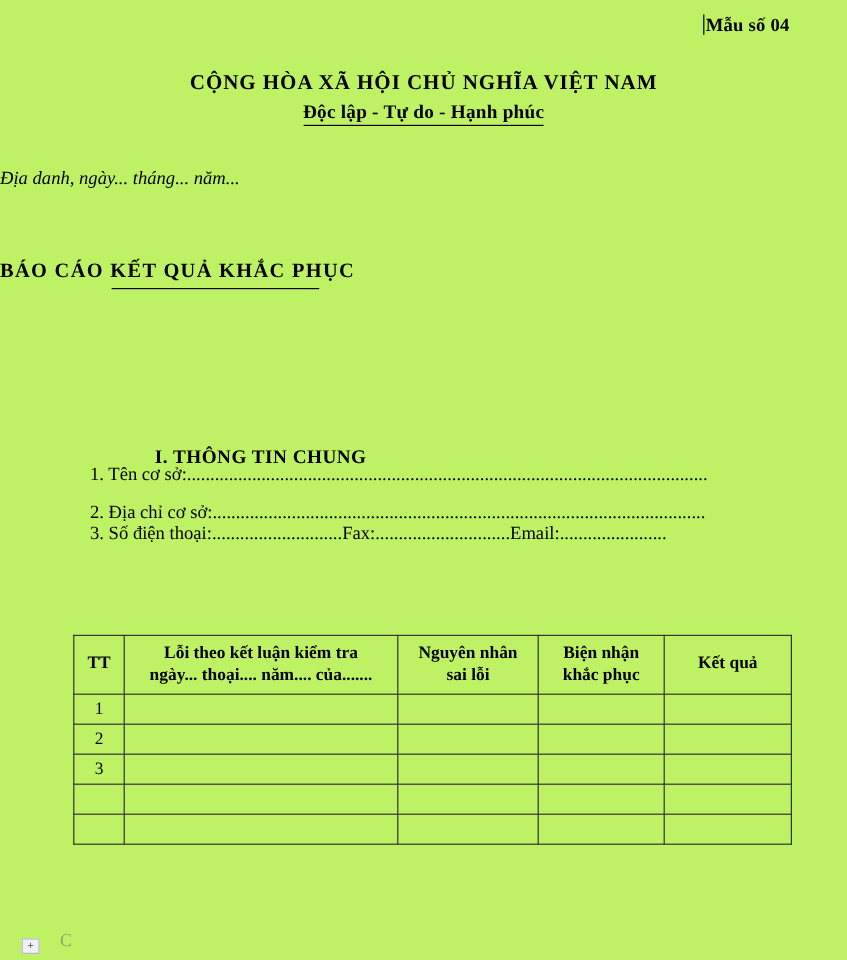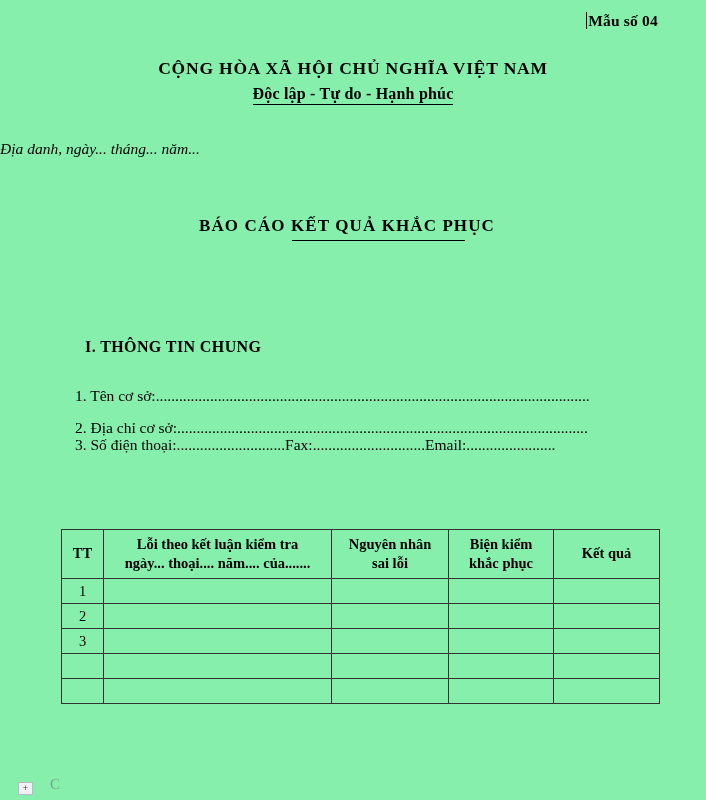--- a/index.html
+++ b/index.html
@@ -12,21 +12,21 @@
     height: 800px;
     position: relative;
     font-family: "Liberation Serif", "DejaVu Serif", serif;
     color: #000000;
     overflow: hidden;
   }
 
   .page {
     position: absolute;
     inset: 0;
-    background: #86efac;
+    background: #bef264;
   }
 
   
   .form-code {
     position: absolute;
     top: 12px;
     right: 48px;
     font-size: 15.5px;
     font-weight: bold;
     letter-spacing: 0.2px;
@@ -75,21 +75,20 @@
     font-style: italic;
     font-size: 15.5px;
   }
 
   
   .doc-title-wrap {
     position: absolute;
     top: 216px;
     left: 0;
     right: 12px;
-    text-align: center;
   }
   .doc-title {
     display: inline-block;
     position: relative;
     font-size: 17px;
     font-weight: bold;
     letter-spacing: 1.1px;
     white-space: nowrap;
   }
   .title-underline {
@@ -114,21 +113,21 @@
 
   
   .section-heading {
     position: absolute;
     left: 85px;
     font-size: 16px;
     font-weight: bold;
     letter-spacing: 0.4px;
     white-space: nowrap;
   }
-  #sec1 { top: 338px; }
+  #sec1 { top: 373px; margin-left: 44px; }
   #sec2 { top: 485px; }
 
   
   .info-line {
     position: absolute;
     left: 75px;
     width: 582px;
     font-size: 15.5px;
     white-space: nowrap;
     overflow: hidden;
@@ -259,21 +258,21 @@
           <th>TT</th>
           <th class="th-two-line">
             <span>Lỗi theo kết luận kiểm tra</span>
             <span>ngày... thoại.... năm.... của.......</span>
           </th>
           <th class="th-two-line">
             <span>Nguyên nhân</span>
             <span>sai lỗi</span>
           </th>
           <th class="th-two-line">
-            <span>Biện kiểm</span>
+            <span>Biện nhận</span>
             <span>khắc phục</span>
           </th>
           <th>Kết quả</th>
         </tr>
       </thead>
       <tbody>
         <tr>
           <td>1</td>
           <td></td>
           <td></td>

